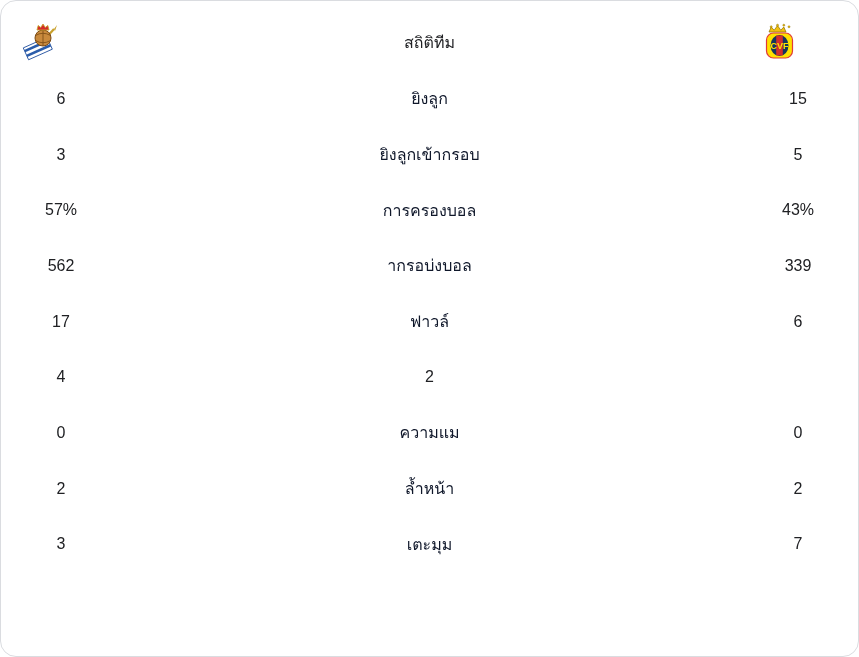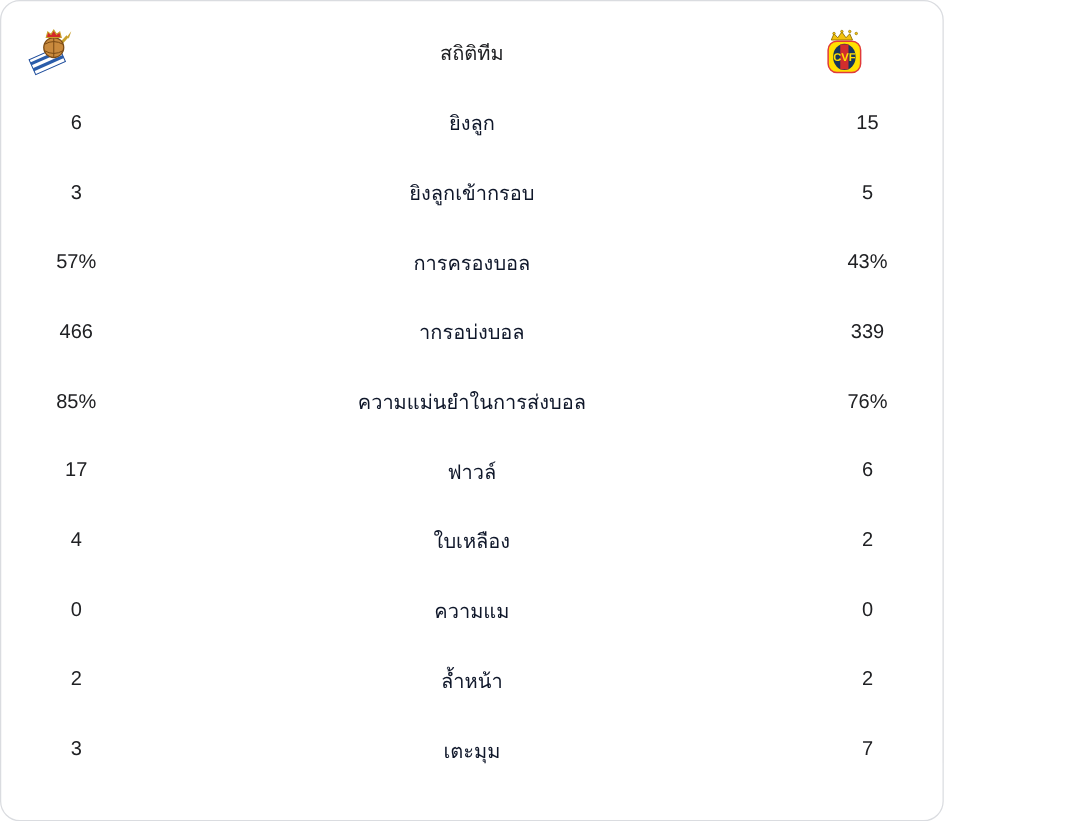--- a/index.html
+++ b/index.html
@@ -4,21 +4,21 @@
 <style>
   * { margin: 0; padding: 0; box-sizing: border-box; }
   html, body {
     background: #ffffff;
     font-family: "Liberation Sans", "DejaVu Sans", sans-serif;
     width: 859px;
     height: 657px;
     overflow: hidden;
   }
   .card {
-    width: 755px;
+    width: 859px;
     height: 657px;
     background: #ffffff;
     border: 1px solid #dadce0;
     border-radius: 16px;
     padding: 12px 20px 0 20px;
     color: #202124;
   }
   .header {
     display: grid;
     grid-template-columns: 80px 1fr 80px;
@@ -118,40 +118,34 @@
     <div class="val away">5</div>
   </div>
 
   <div class="row">
     <div class="val home">57%</div>
     <div class="label">การครองบอล</div>
     <div class="val away">43%</div>
   </div>
 
   <div class="row">
-    <div class="val home">466</div>
+    <div class="val home">562</div>
     <div class="label">ากรอบ่งบอล</div>
     <div class="val away">339</div>
   </div>
 
-  <div class="row">
-    <div class="val home">85%</div>
-    <div class="label">ความแม่นยำในการส่งบอล</div>
-    <div class="val away">76%</div>
-  </div>
 
   <div class="row">
     <div class="val home">17</div>
     <div class="label">ฟาวล์</div>
     <div class="val away">6</div>
   </div>
 
   <div class="row">
     <div class="val home">4</div>
-    <div class="label">ใบเหลือง</div>
     <div class="val away">2</div>
   </div>
 
   <div class="row">
     <div class="val home">0</div>
     <div class="label">ความแม</div>
     <div class="val away">0</div>
   </div>
 
   <div class="row">

